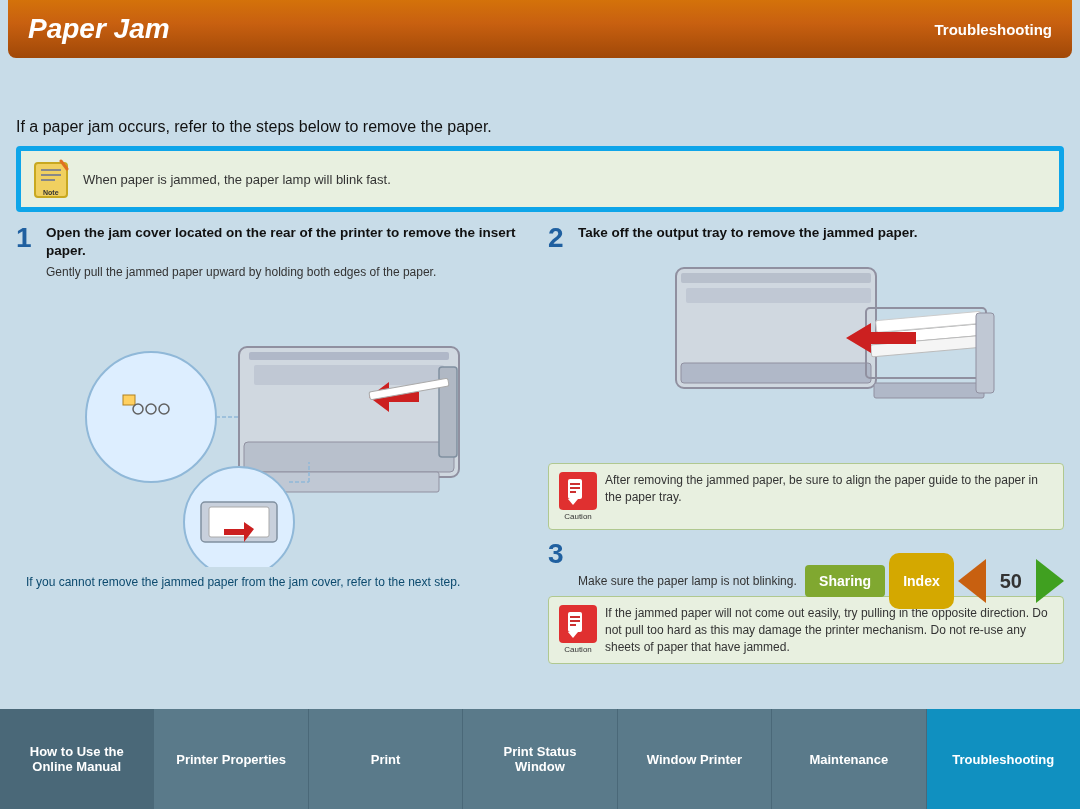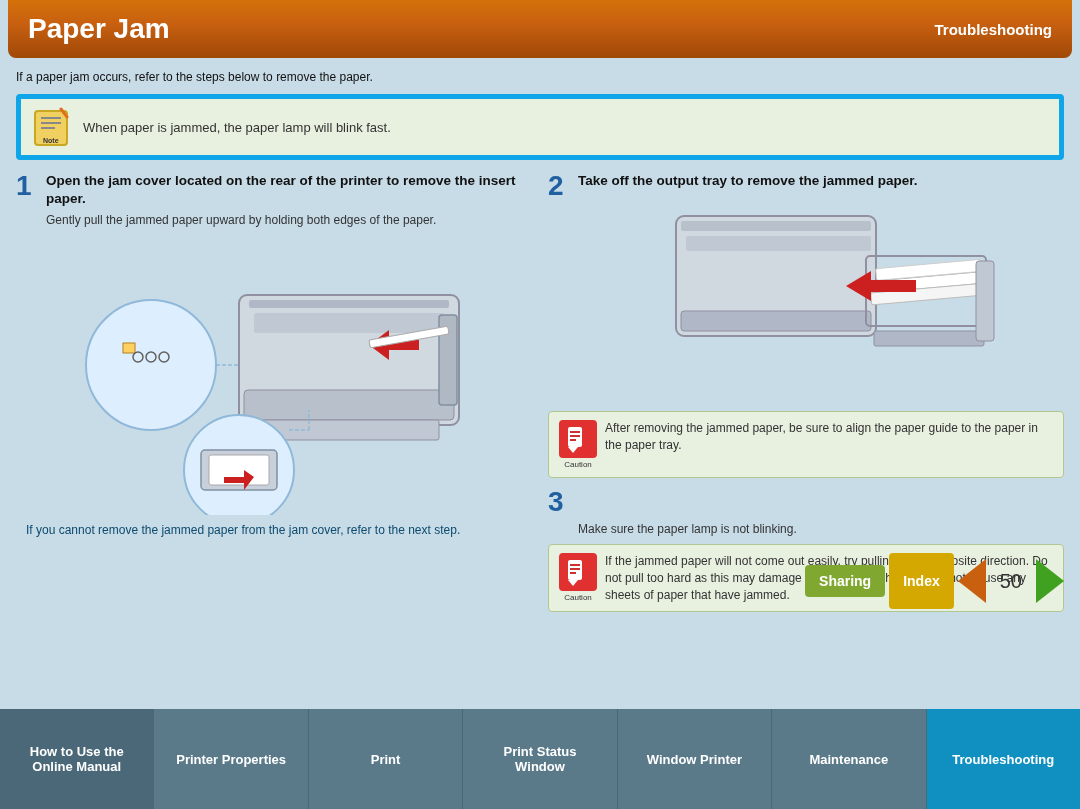--- a/index.html
+++ b/index.html
@@ -31,36 +31,38 @@
       align-items: center;
       justify-content: space-between;
       padding: 0 20px;
       border-radius: 0 0 8px 8px;
       margin: 0 8px;
     }
     .header-title {
       font-size: 28px;
       font-weight: bold;
       color: white;
+      font-style: italic;
     }
     .header-section {
       font-size: 15px;
       font-weight: bold;
       color: white;
     }
 
     
     .content {
       padding: 12px 16px;
     }
 
     .intro-text {
-      font-size: 12px;
+      font-size: 16px;
       color: #111;
       margin-bottom: 10px;
+      margin-top: 48px;
     }
 
     
     .note-box {
       background: #e8f0e0;
       border: 5px solid #0ea5e9;
       border-radius: 4px;
       padding: 8px 12px;
       display: flex;
       align-items: center;
@@ -191,34 +193,34 @@
       border-radius: 4px;
       cursor: pointer;
     }
     .btn-index {
       background: #d4a800;
       color: white;
       font-weight: bold;
       font-size: 14px;
       padding: 20px 14px;
       border: none;
-      border-radius: 4px;
+      border-radius: 10px;
       cursor: pointer;
     }
     .btn-prev {
       width: 0;
       height: 0;
       border-top: 22px solid transparent;
       border-bottom: 22px solid transparent;
       border-right: 28px solid #c86010;
       cursor: pointer;
     }
     .page-num {
       font-size: 20px;
-      font-weight: normal;
+      font-weight: bold;
       color: #333;
       padding: 0 10px;
     }
     .btn-next {
       width: 0;
       height: 0;
       border-top: 22px solid transparent;
       border-bottom: 22px solid transparent;
       border-left: 28px solid #40a020;
       cursor: pointer;

